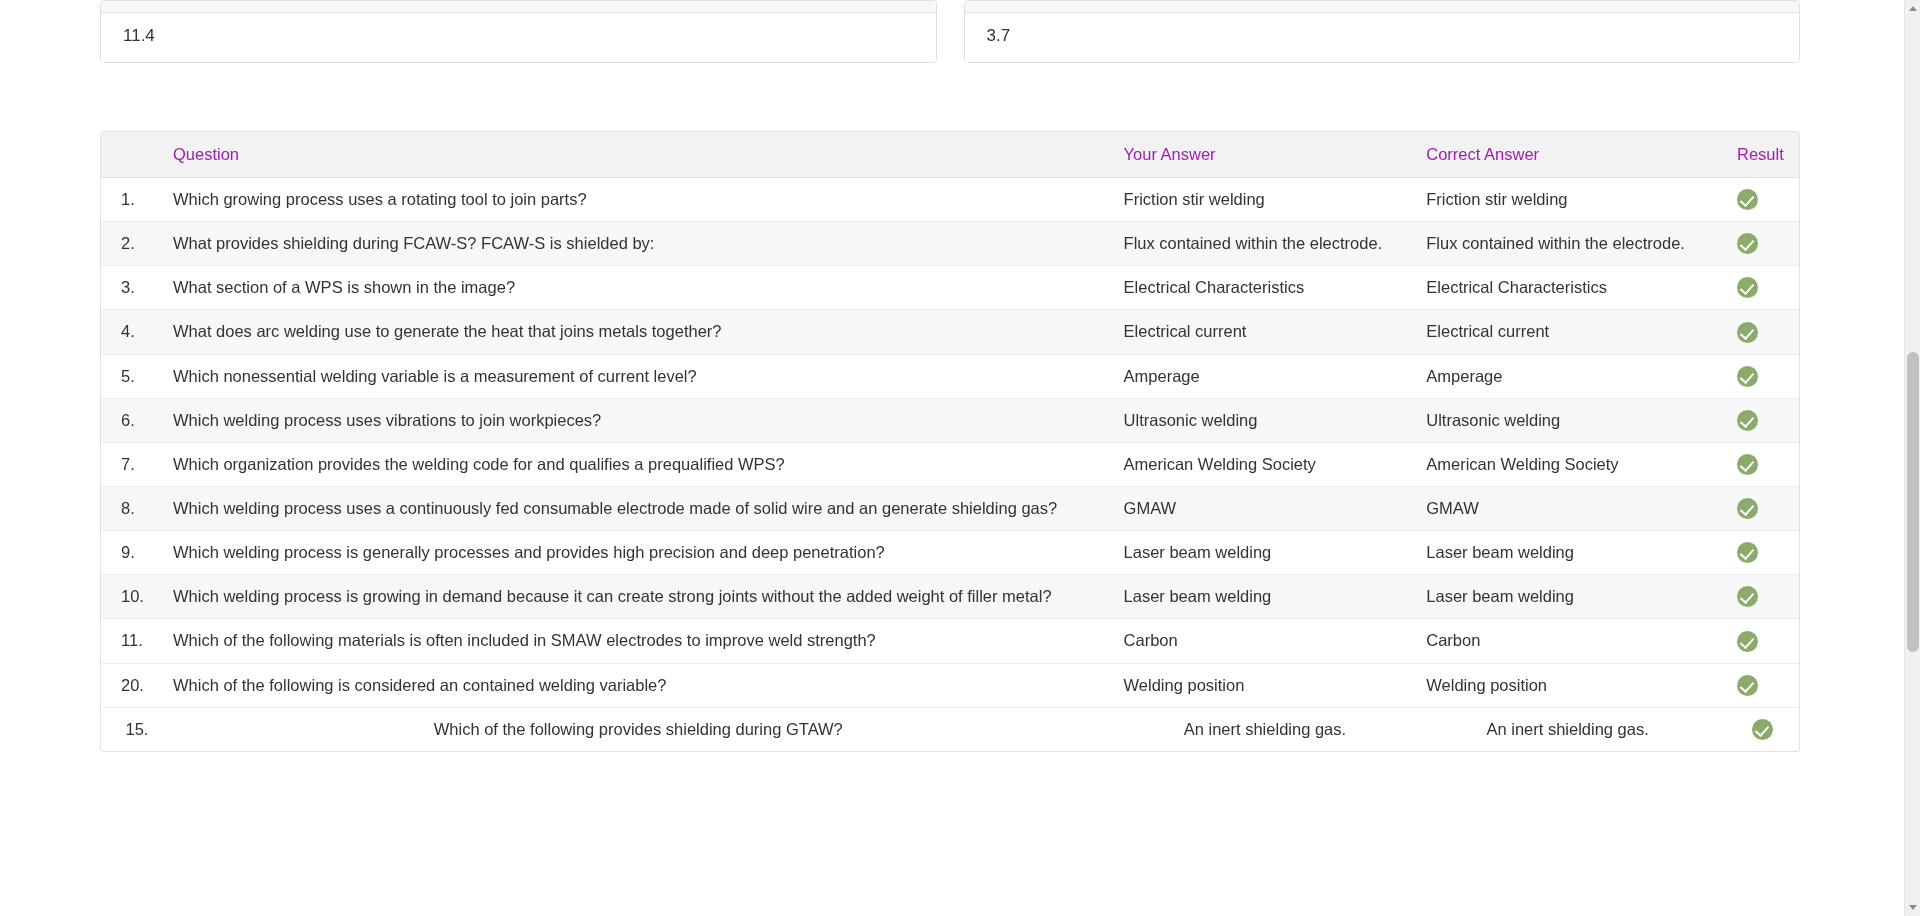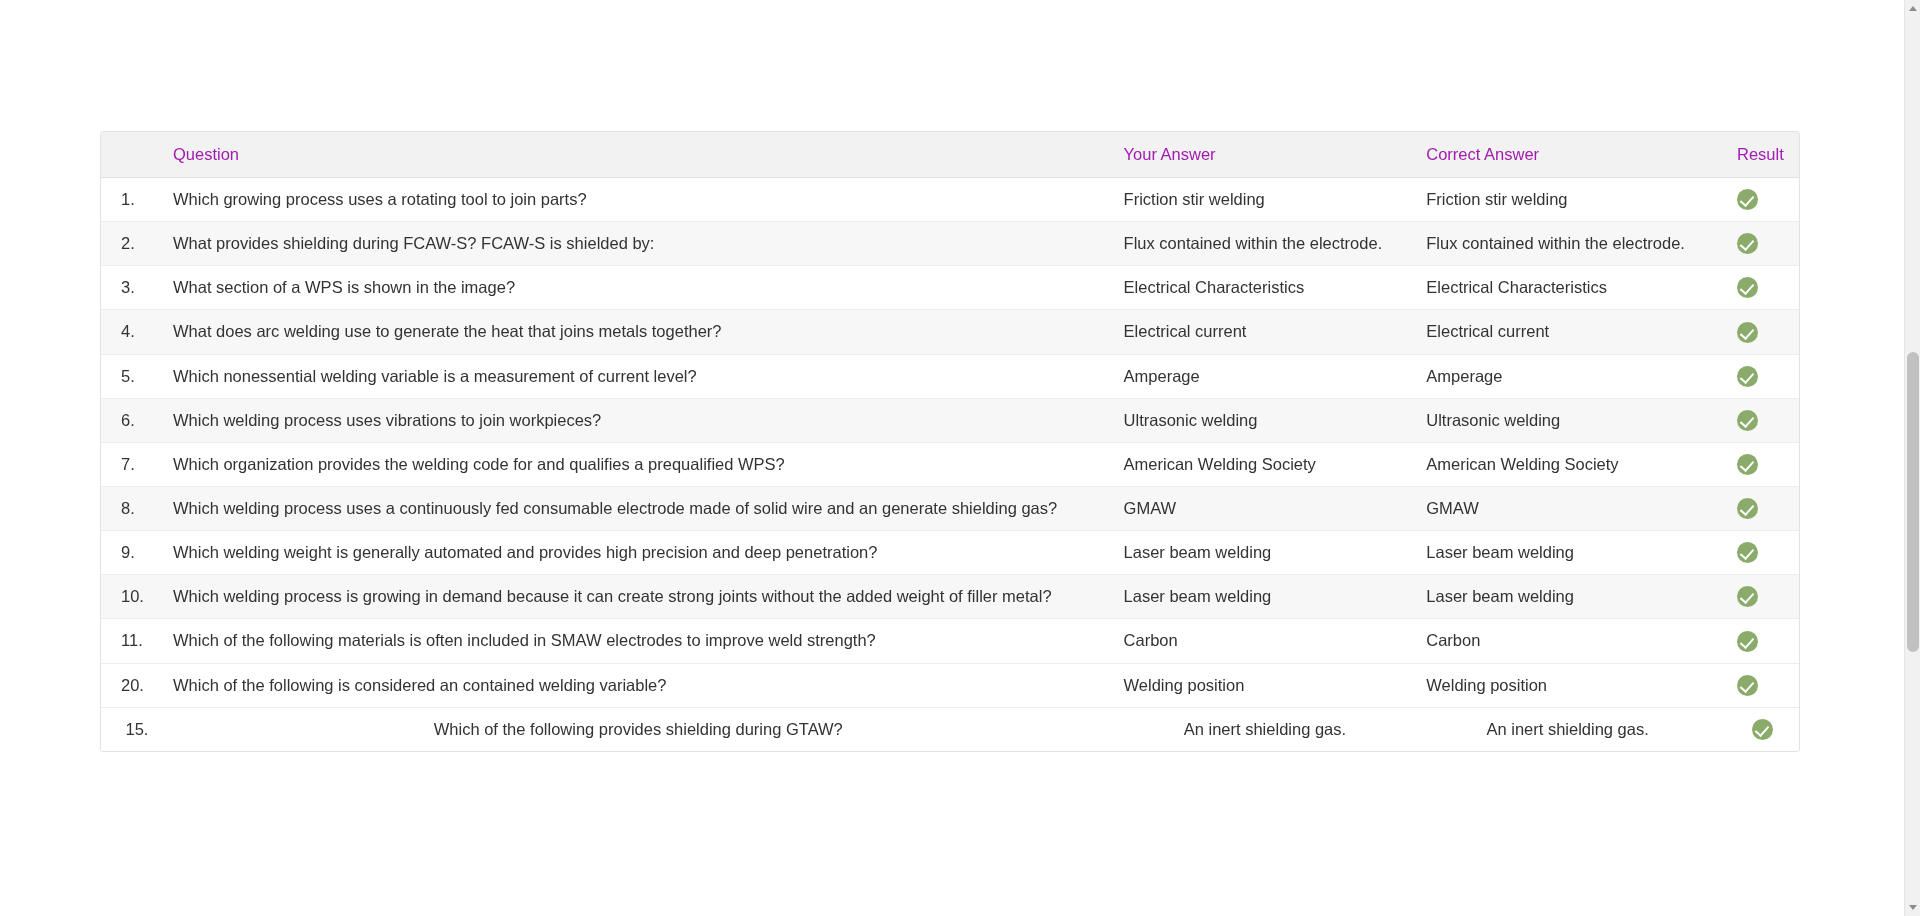--- a/index.html
+++ b/index.html
@@ -150,20 +150,30 @@
     height: 300px;
     background: #c1c1c1;
     border-radius: 6px;
   }
 </style>
 </head>
 <body>
 
 <div class="page">
 
+  <div class="stat-row">
+    <div class="stat-card">
+      <div class="stat-card-head"></div>
+      <div class="stat-card-body">11.4</div>
+    </div>
+    <div class="stat-card">
+      <div class="stat-card-head"></div>
+      <div class="stat-card-body">3.7</div>
+    </div>
+  </div>
 
   <div class="table-wrap">
     <table class="results">
       <thead>
         <tr>
           <th class="col-num"></th>
           <th class="col-q">Question</th>
           <th class="col-ans">Your Answer</th>
           <th class="col-corr">Correct Answer</th>
           <th class="col-res">Result</th>
@@ -221,21 +231,21 @@
           </tr>
           <tr class="even">
             <td class="col-num">8.</td>
             <td class="col-q">Which welding process uses a continuously fed consumable electrode made of solid wire and an generate shielding gas?</td>
             <td class="col-ans">GMAW</td>
             <td class="col-corr">GMAW</td>
             <td class="col-res"><span class="check"></span></td>
           </tr>
           <tr class="odd">
             <td class="col-num">9.</td>
-            <td class="col-q">Which welding weight is generally automated and provides high precision and deep penetration?</td>
+            <td class="col-q">Which welding process is generally processes and provides high precision and deep penetration?</td>
             <td class="col-ans">Laser beam welding</td>
             <td class="col-corr">Laser beam welding</td>
             <td class="col-res"><span class="check"></span></td>
           </tr>
           <tr class="even">
             <td class="col-num">10.</td>
             <td class="col-q">Which welding process is growing in demand because it can create strong joints without the added weight of filler metal?</td>
             <td class="col-ans">Laser beam welding</td>
             <td class="col-corr">Laser beam welding</td>
             <td class="col-res"><span class="check"></span></td>

